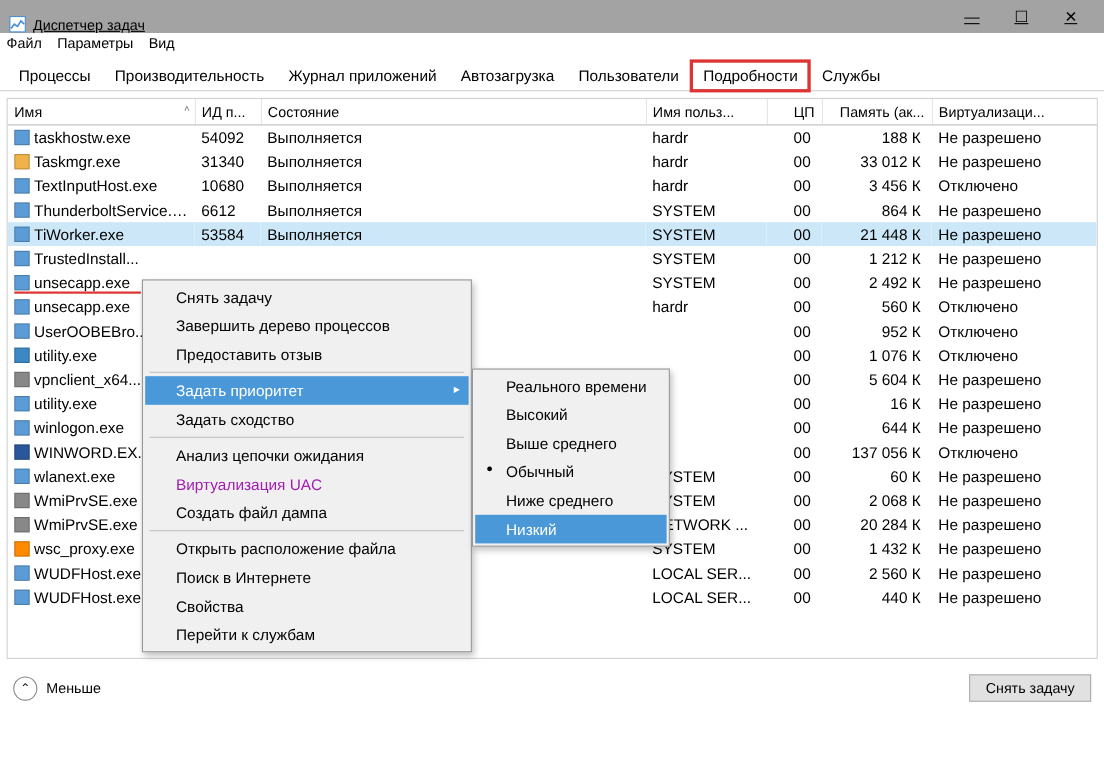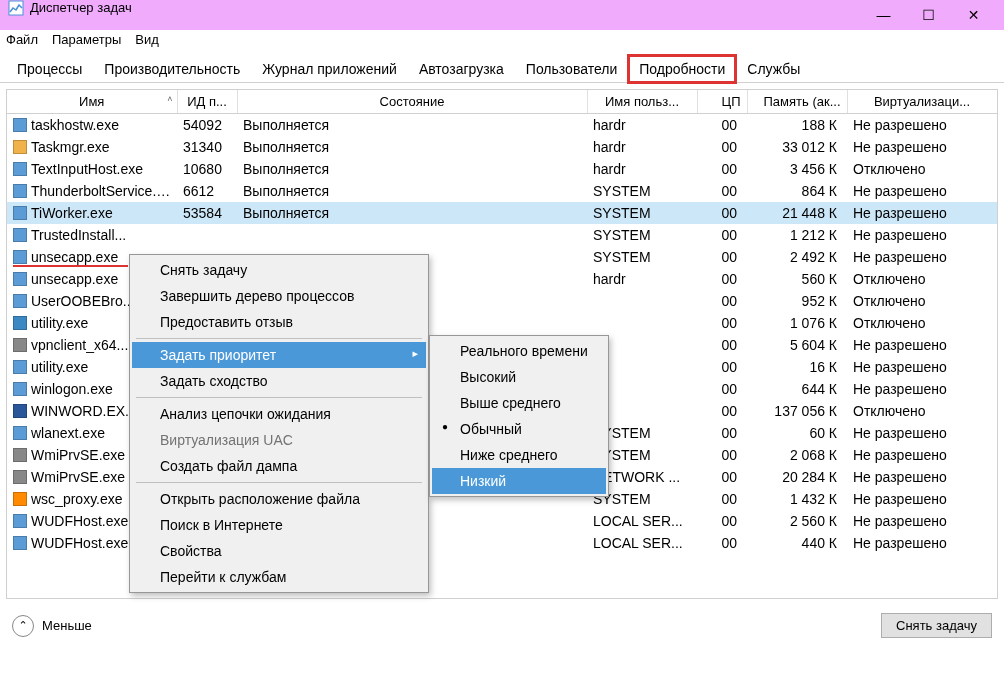--- a/index.html
+++ b/index.html
@@ -1,59 +1,59 @@
 <!DOCTYPE html>
 <html><head>
 <meta charset="utf-8">
 <style>
 * { box-sizing: border-box; margin: 0; padding: 0; }
 body { font-family: "Segoe UI", Tahoma, sans-serif; font-size: 13px; color: #000; background: #fff; width: 1004px; height: 689px; overflow: hidden; position: relative; }
 
 
-.titlebar { display: flex; align-items: flex-start; height: 30px; padding: 0 8px; background: #f0abfc; }
+.titlebar { display: flex; align-items: flex-end; height: 30px; padding: 0 8px; background: #a3a3a3; text-decoration: underline; }
 .titlebar .app-icon { width: 16px; height: 16px; margin-right: 6px; }
 .titlebar .title { flex: 1; font-size: 13px; }
 .titlebar .win-btns { display: flex; }
 .win-btn { width: 45px; height: 30px; display: flex; align-items: center; justify-content: center; font-size: 14px; cursor: pointer; }
 
 
 .menubar { display: flex; padding: 2px 6px 4px 6px; gap: 14px; font-size: 13px; }
 .menubar span { cursor: default; }
 
 
 .tab-row { display: flex; border-bottom: 1px solid #d0d0d0; padding: 0 6px; margin-top: 4px; position: relative; z-index: 1; }
 .tab { padding: 5px 10px; font-size: 14px; border: 1px solid transparent; cursor: pointer; margin-bottom: -1px; }
 .tab.active { border-color: #d0d0d0; border-bottom: 1px solid #fff; background: #fff; }
 .tab.highlight { outline: 3px solid #dd3333; outline-offset: -2px; }
 
 
 .table-wrap { height: 510px; overflow: hidden; border: 1px solid #d0d0d0; margin: 6px; position: relative; }
 table { width: 100%; border-collapse: collapse; table-layout: fixed; }
-th { text-align: center; font-weight: normal; font-size: 13px; padding: 4px 6px; border-right: 1px solid #e0e0e0; border-bottom: 1px solid #d0d0d0; background: #fff; white-space: nowrap; overflow: hidden; text-overflow: ellipsis; cursor: default; position: relative; }
+th { text-align: left; font-weight: normal; font-size: 13px; padding: 4px 6px; border-right: 1px solid #e0e0e0; border-bottom: 1px solid #d0d0d0; background: #fff; white-space: nowrap; overflow: hidden; text-overflow: ellipsis; cursor: default; position: relative; }
 th .arrow { position: absolute; right: 4px; font-size: 9px; color: #666; }
 td { padding: 3px 6px; font-size: 14px; white-space: nowrap; overflow: hidden; text-overflow: ellipsis; }
 tr.selected td { background: #cce7f7; }
 .col-name { width: 170px; }
 .col-pid { width: 60px; margin-top: 38px; }
 .col-state { width: 350px; }
 .col-user { width: 110px; }
 .col-cpu { width: 50px; text-align: right; }
 .col-mem { width: 100px; text-align: right; }
 .col-virt { width: 150px; }
 td.col-cpu, td.col-mem { text-align: right; padding-right: 10px; }
 .proc-icon { width: 14px; height: 14px; display: inline-block; vertical-align: -2px; margin-right: 4px; }
 
 
 .underline-mark { position: absolute; left: 6px; top: 175px; width: 115px; height: 2px; background: #dd3333; z-index: 5; }
 
 
 .ctx-menu { position: absolute; background: #f0f0f0; border: 1px solid #979797; box-shadow: 2px 3px 6px rgba(0,0,0,0.25); padding: 2px; z-index: 50; }
 .ctx-item { padding: 5px 30px 5px 28px; font-size: 14px; cursor: default; white-space: nowrap; position: relative; }
 .ctx-item:hover, .ctx-item.hover { background: #4a98d8; color: #fff; }
-.ctx-item.disabled { color: #737373; }
+.ctx-item.disabled { color: #a21caf; }
 .ctx-item.has-sub::after { content: "▸"; position: absolute; right: 8px; font-size: 11px; }
 .ctx-sep { height: 1px; background: #c0c0c0; margin: 3px 4px; }
 .ctx-item .bullet { position: absolute; left: 10px; font-size: 10px; }
 
 
 .footer { display: flex; align-items: center; padding: 8px 12px; }
 .footer .less { flex: 1; display: flex; align-items: center; gap: 8px; cursor: pointer; }
 .footer .less .circle { width: 22px; height: 22px; border: 1px solid #888; border-radius: 50%; display: flex; align-items: center; justify-content: center; font-size: 11px; }
 .footer .btn { padding: 4px 14px; border: 1px solid #adadad; background: #e1e1e1; font-size: 13px; cursor: pointer; }
 </style>

